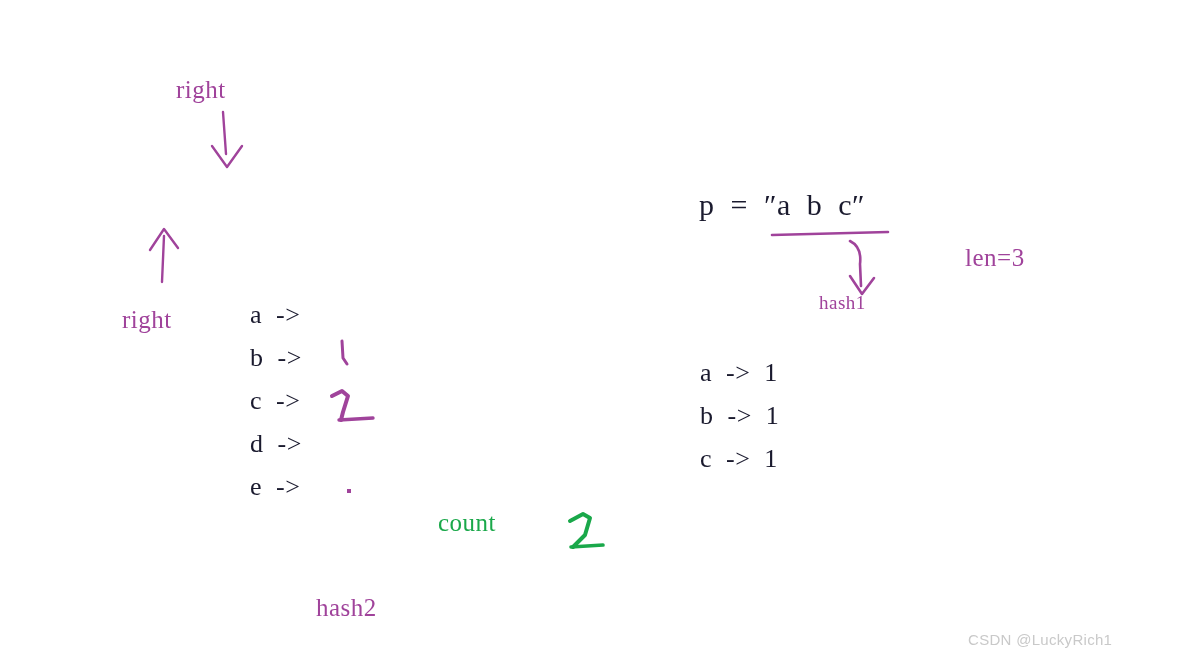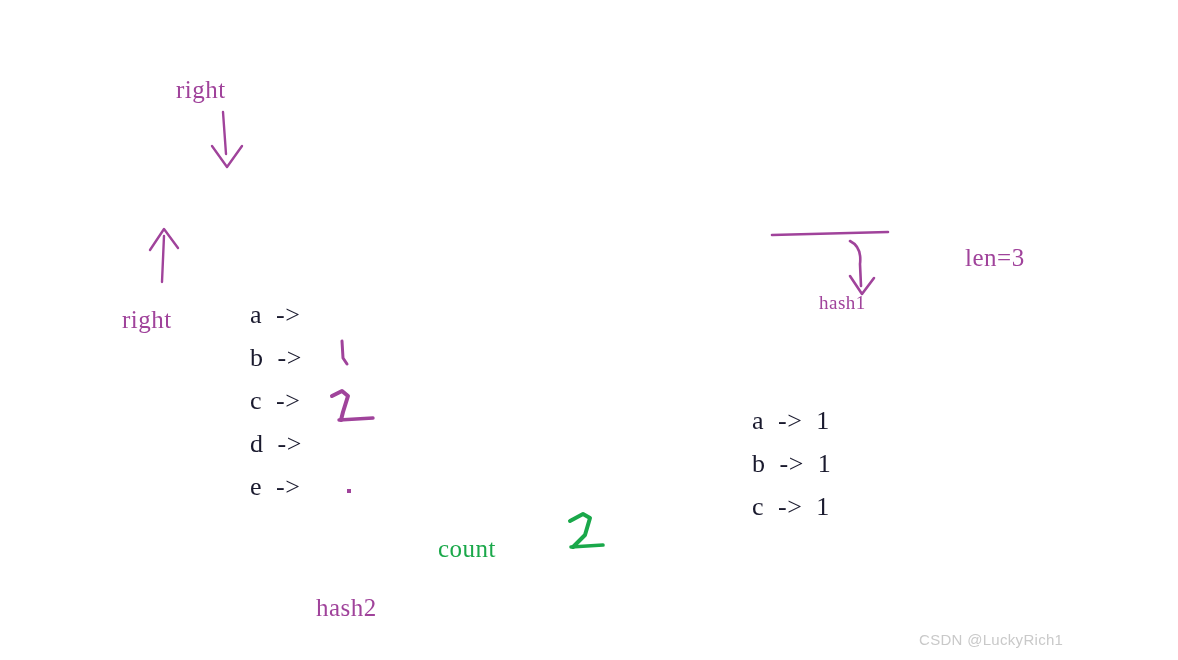--- a/index.html
+++ b/index.html
@@ -37,31 +37,31 @@
   }
 
   .s-line   { font-size: 30px; left: 66px;  top: 182px; }
   .p-line   { font-size: 30px; left: 699px; top: 188px; }
 
   .lbl-right { font-size: 25px; left: 176px; top: 76px; }
   .lbl-left  { font-size: 25px; left: 122px; top: 306px; }
   .lbl-hash1 { font-size: 19px; left: 819px; top: 292px; }
   .lbl-hash2 { font-size: 25px; left: 316px; top: 594px; }
   .lbl-len   { font-size: 25px; left: 965px; top: 244px; }
-  .lbl-count { font-size: 25px; left: 438px; top: 535px; }
+  .lbl-count { font-size: 25px; left: 438px; top: 509px; }
 
   .map-row  { font-size: 26px; }
   .map2 { left: 250px; }
-  .map1 { left: 752px; margin-top: 48px; }
+  .map1 { left: 700px; }
 
   .watermark {
     font-family: "Liberation Sans", "DejaVu Sans", sans-serif;
     font-size: 15px;
     color: #c9c9c9;
-    left: 919px;
+    left: 968px;
     top: 631px;
     letter-spacing: 0.3px;
   }
 
   svg.ink { position: absolute; overflow: visible; pointer-events: none; }
 </style>
 </head>
 <body>
 
 <div id="canvas">
@@ -102,20 +102,21 @@
 
   <div class="abs serif-green lbl-count">count</div>
 
   <svg class="ink" style="left:563px; top:505px;" width="55" height="48">
     <path d="M7,16 L20,9 L27,13 L22,30 L10,42" stroke="#1aa84a" stroke-width="4" fill="none" stroke-linecap="round" stroke-linejoin="round"></path>
     <path d="M8,42 L40,40" stroke="#1aa84a" stroke-width="3.6" fill="none" stroke-linecap="round"></path>
   </svg>
 
   <div class="abs serif-purple lbl-hash2">hash2</div>
 
+  <div class="abs serif-black p-line">p  =  ″a  b  c″</div>
 
   <svg class="ink" style="left:770px; top:228px;" width="125" height="12">
     <path d="M2,7 L118,4" stroke="#a0439b" stroke-width="2.6" fill="none" stroke-linecap="round"></path>
   </svg>
 
   <svg class="ink" style="left:840px; top:238px;" width="60" height="62">
     <path d="M10,3 Q22,9 20,26 L21,48" stroke="#a0439b" stroke-width="2.6" fill="none" stroke-linecap="round"></path>
     <path d="M10,38 L22,56 L34,40" stroke="#a0439b" stroke-width="2.6" fill="none" stroke-linecap="round" stroke-linejoin="round"></path>
   </svg>
 

